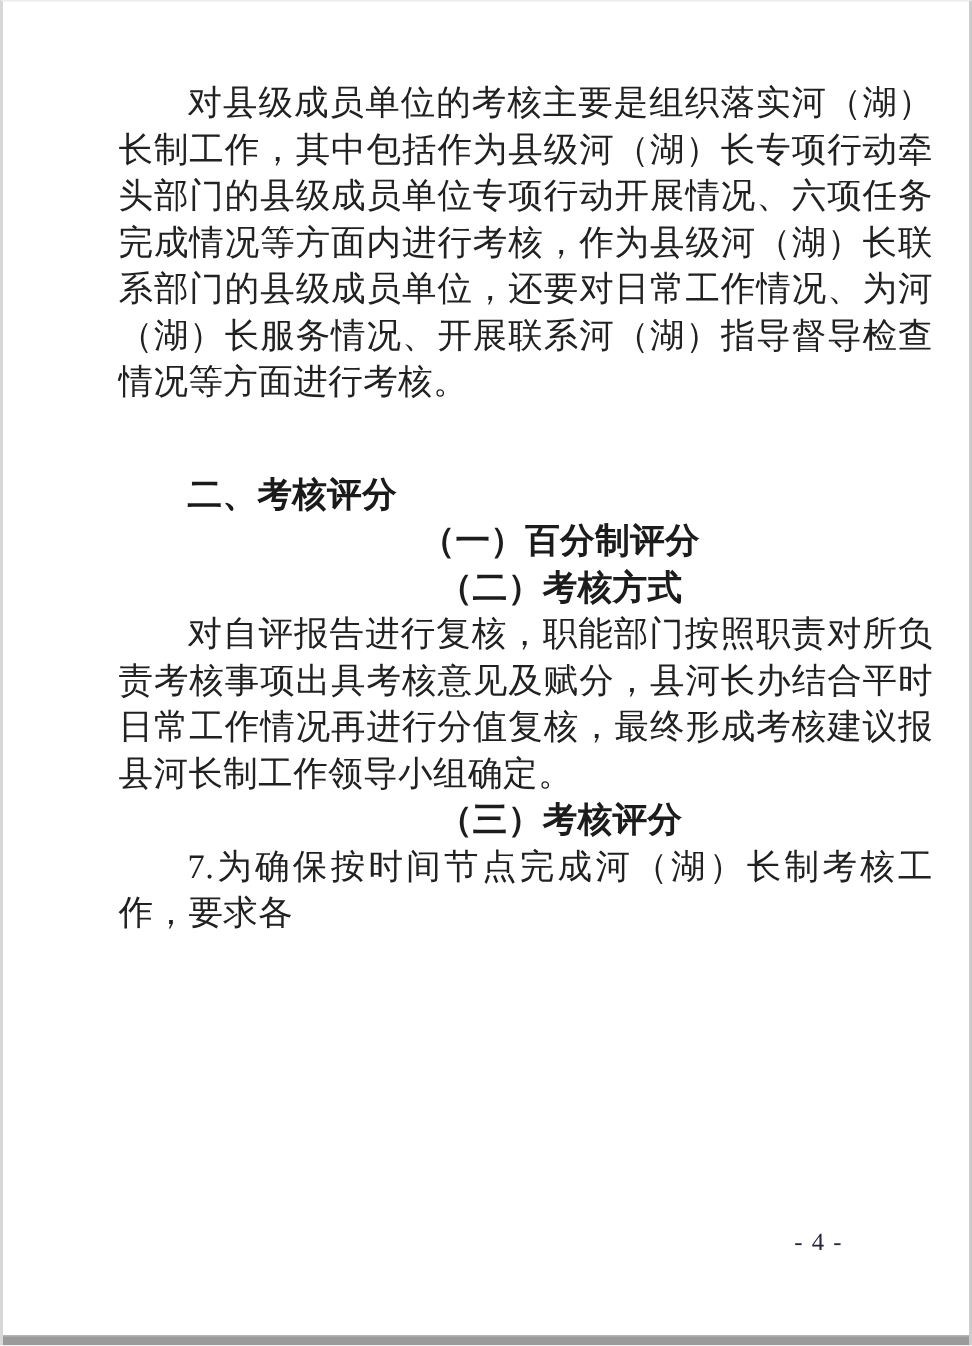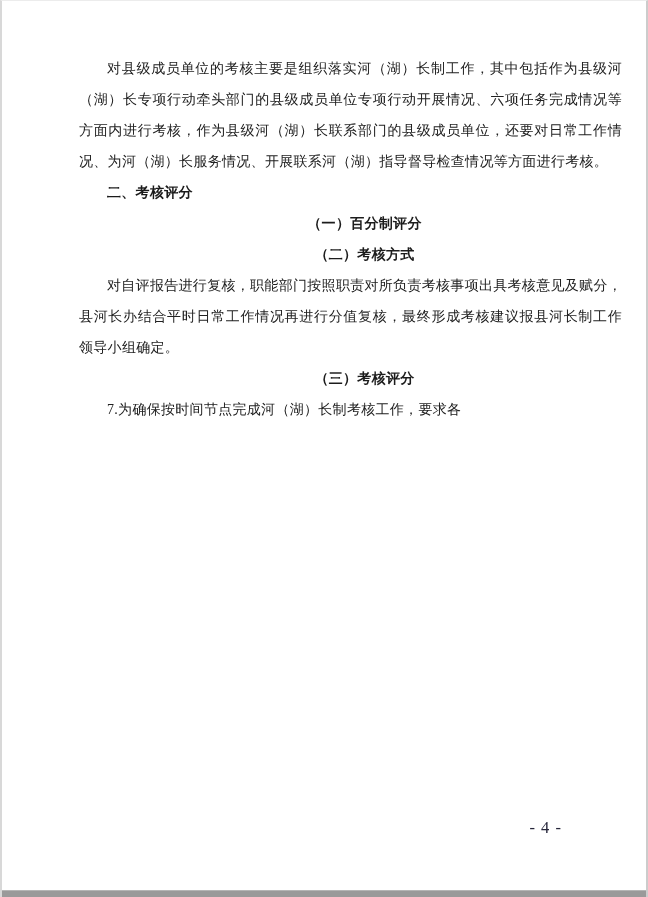--- a/index.html
+++ b/index.html
@@ -22,32 +22,33 @@
   }
   .content {
     position: absolute;
     left: 77px;
     top: 52px;
     width: 543px;
   }
   .content p {
     margin: 0;
     padding: 0;
-    font-size: 14px;
+    font-size: 23px;
     line-height: 31px;
     text-align: justify;
     text-justify: inter-ideograph;
     text-indent: 2em;
     letter-spacing: 0.3px;
     word-break: break-all;
   }
   .content p.heading-major {
     font-weight: 700;
     text-align: left;
     color: #1a1a1a;
+    margin-top: 44px;
   }
   .content p.heading-minor {
     font-weight: 700;
     text-align: center;
     color: #1c1c1c;
   }
   .page-number {
     position: absolute;
     top: 817px;
     right: 84px;

